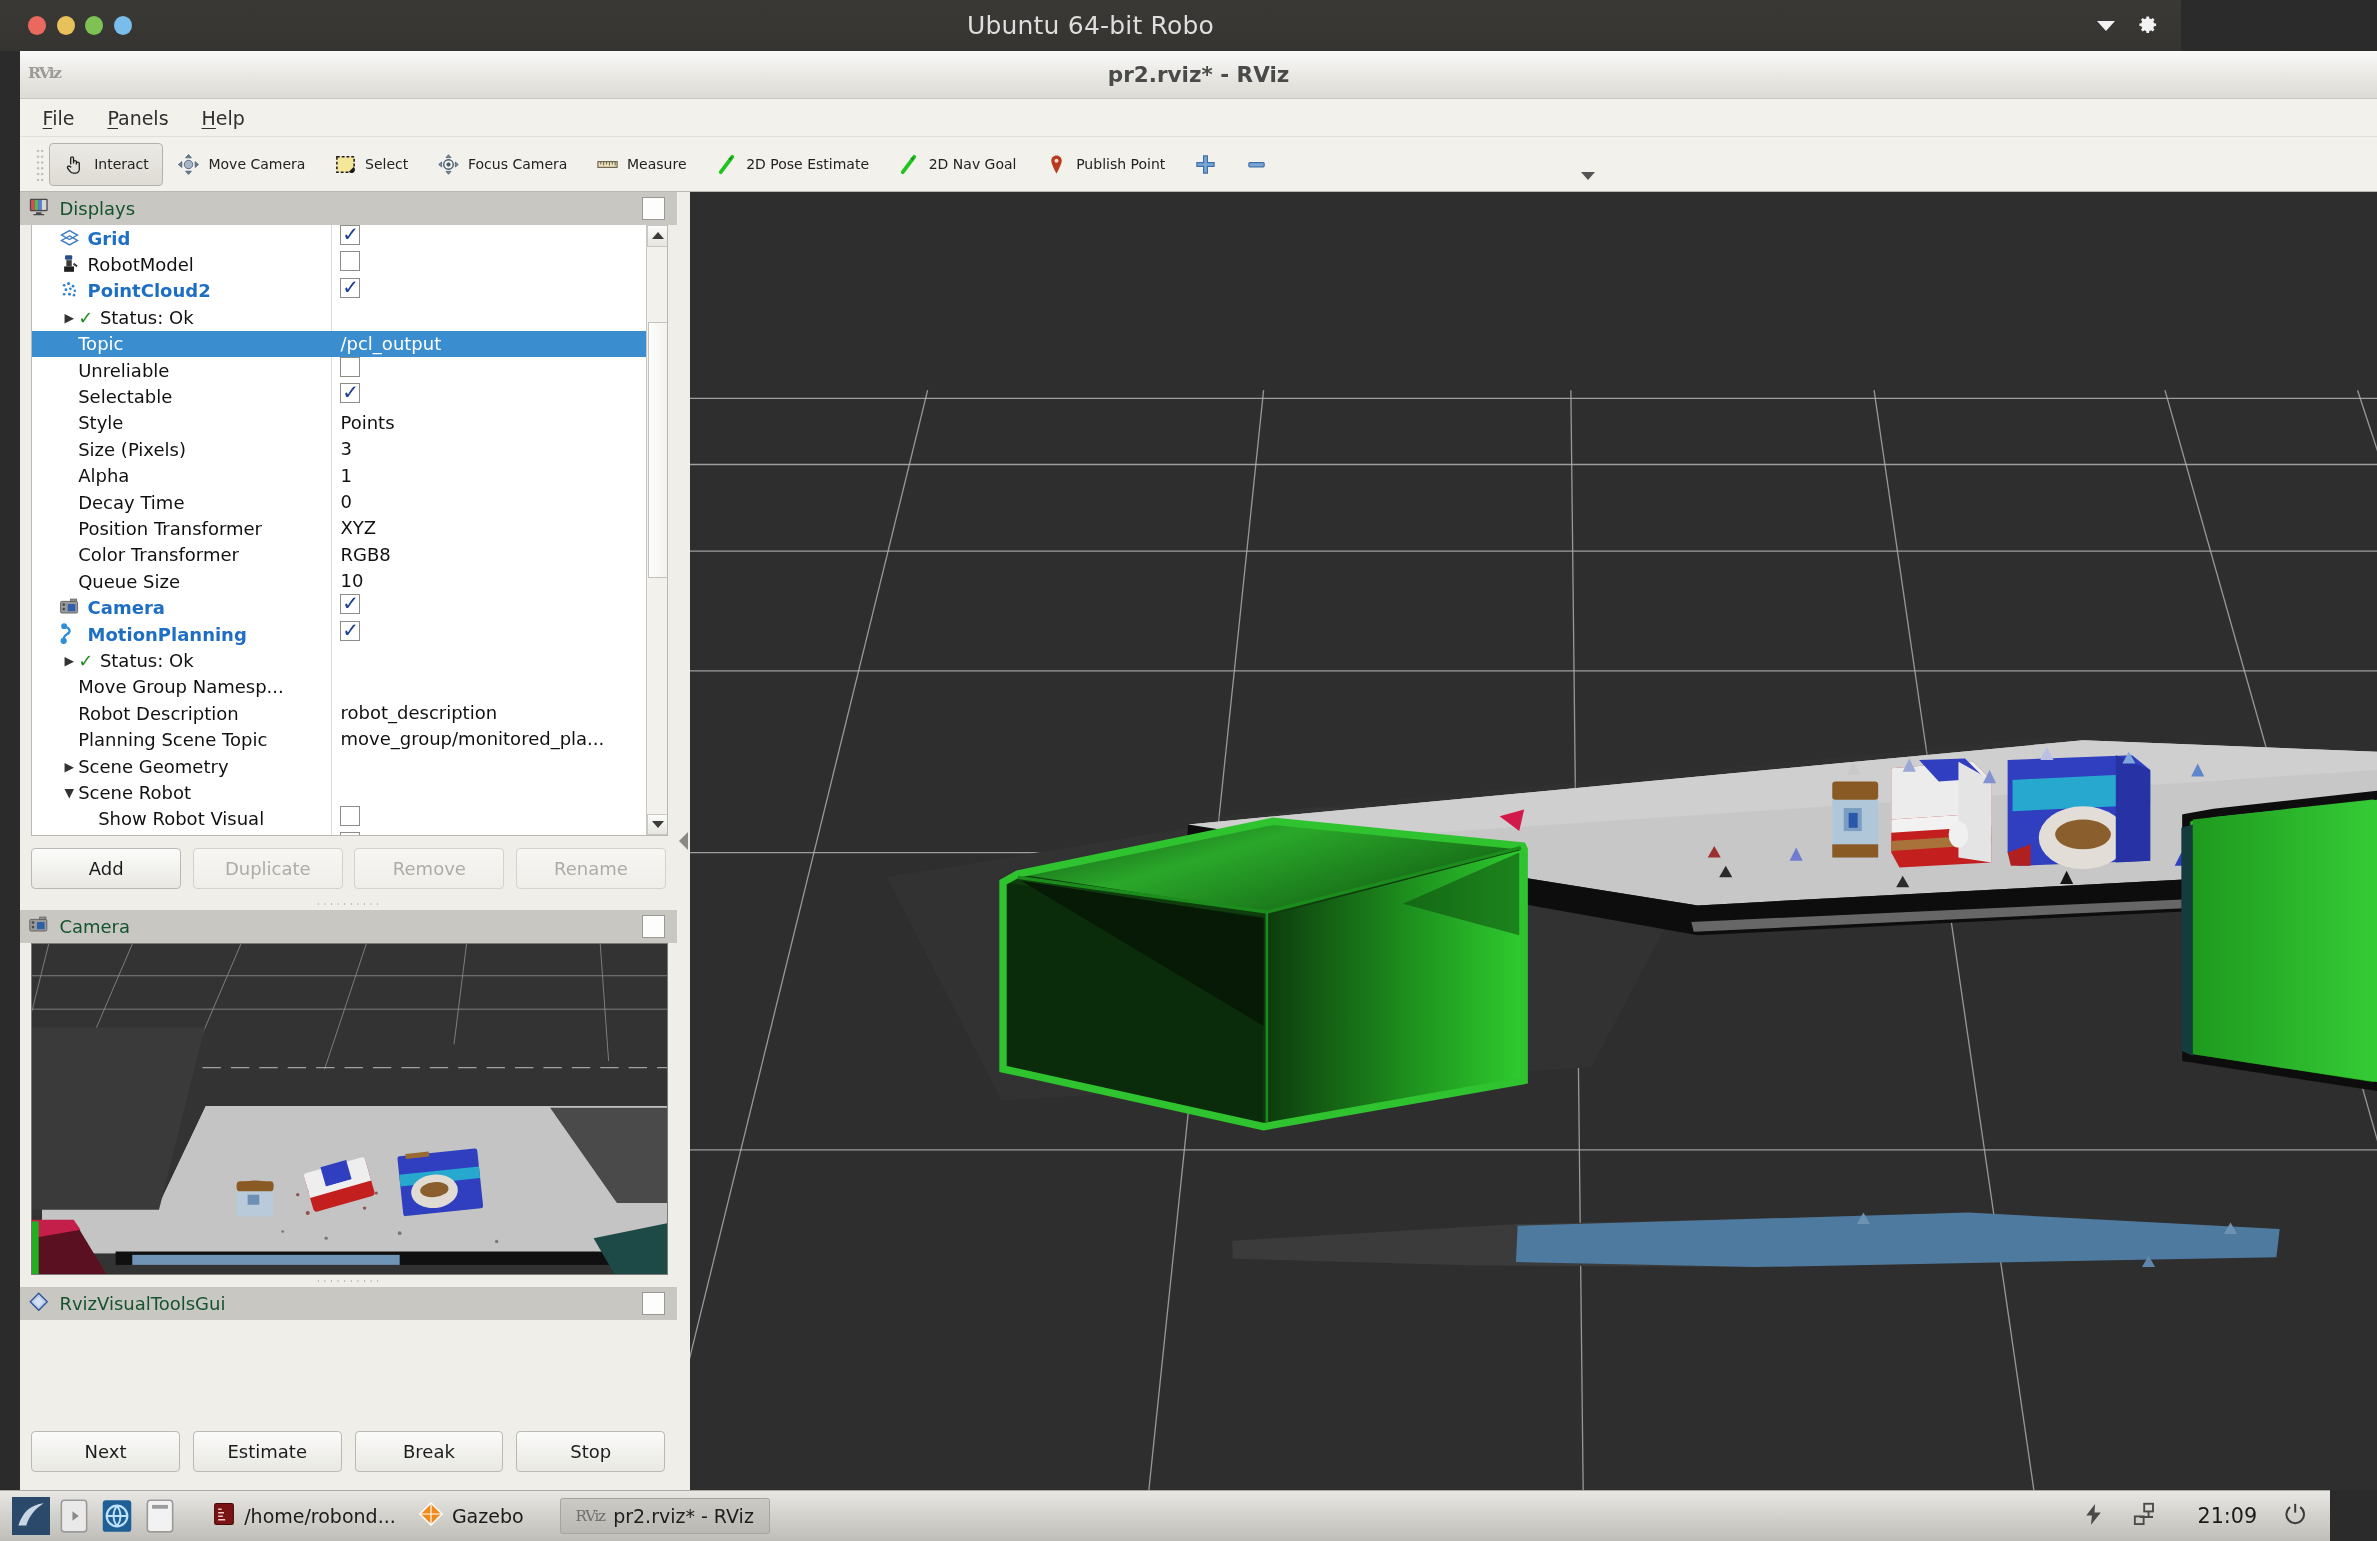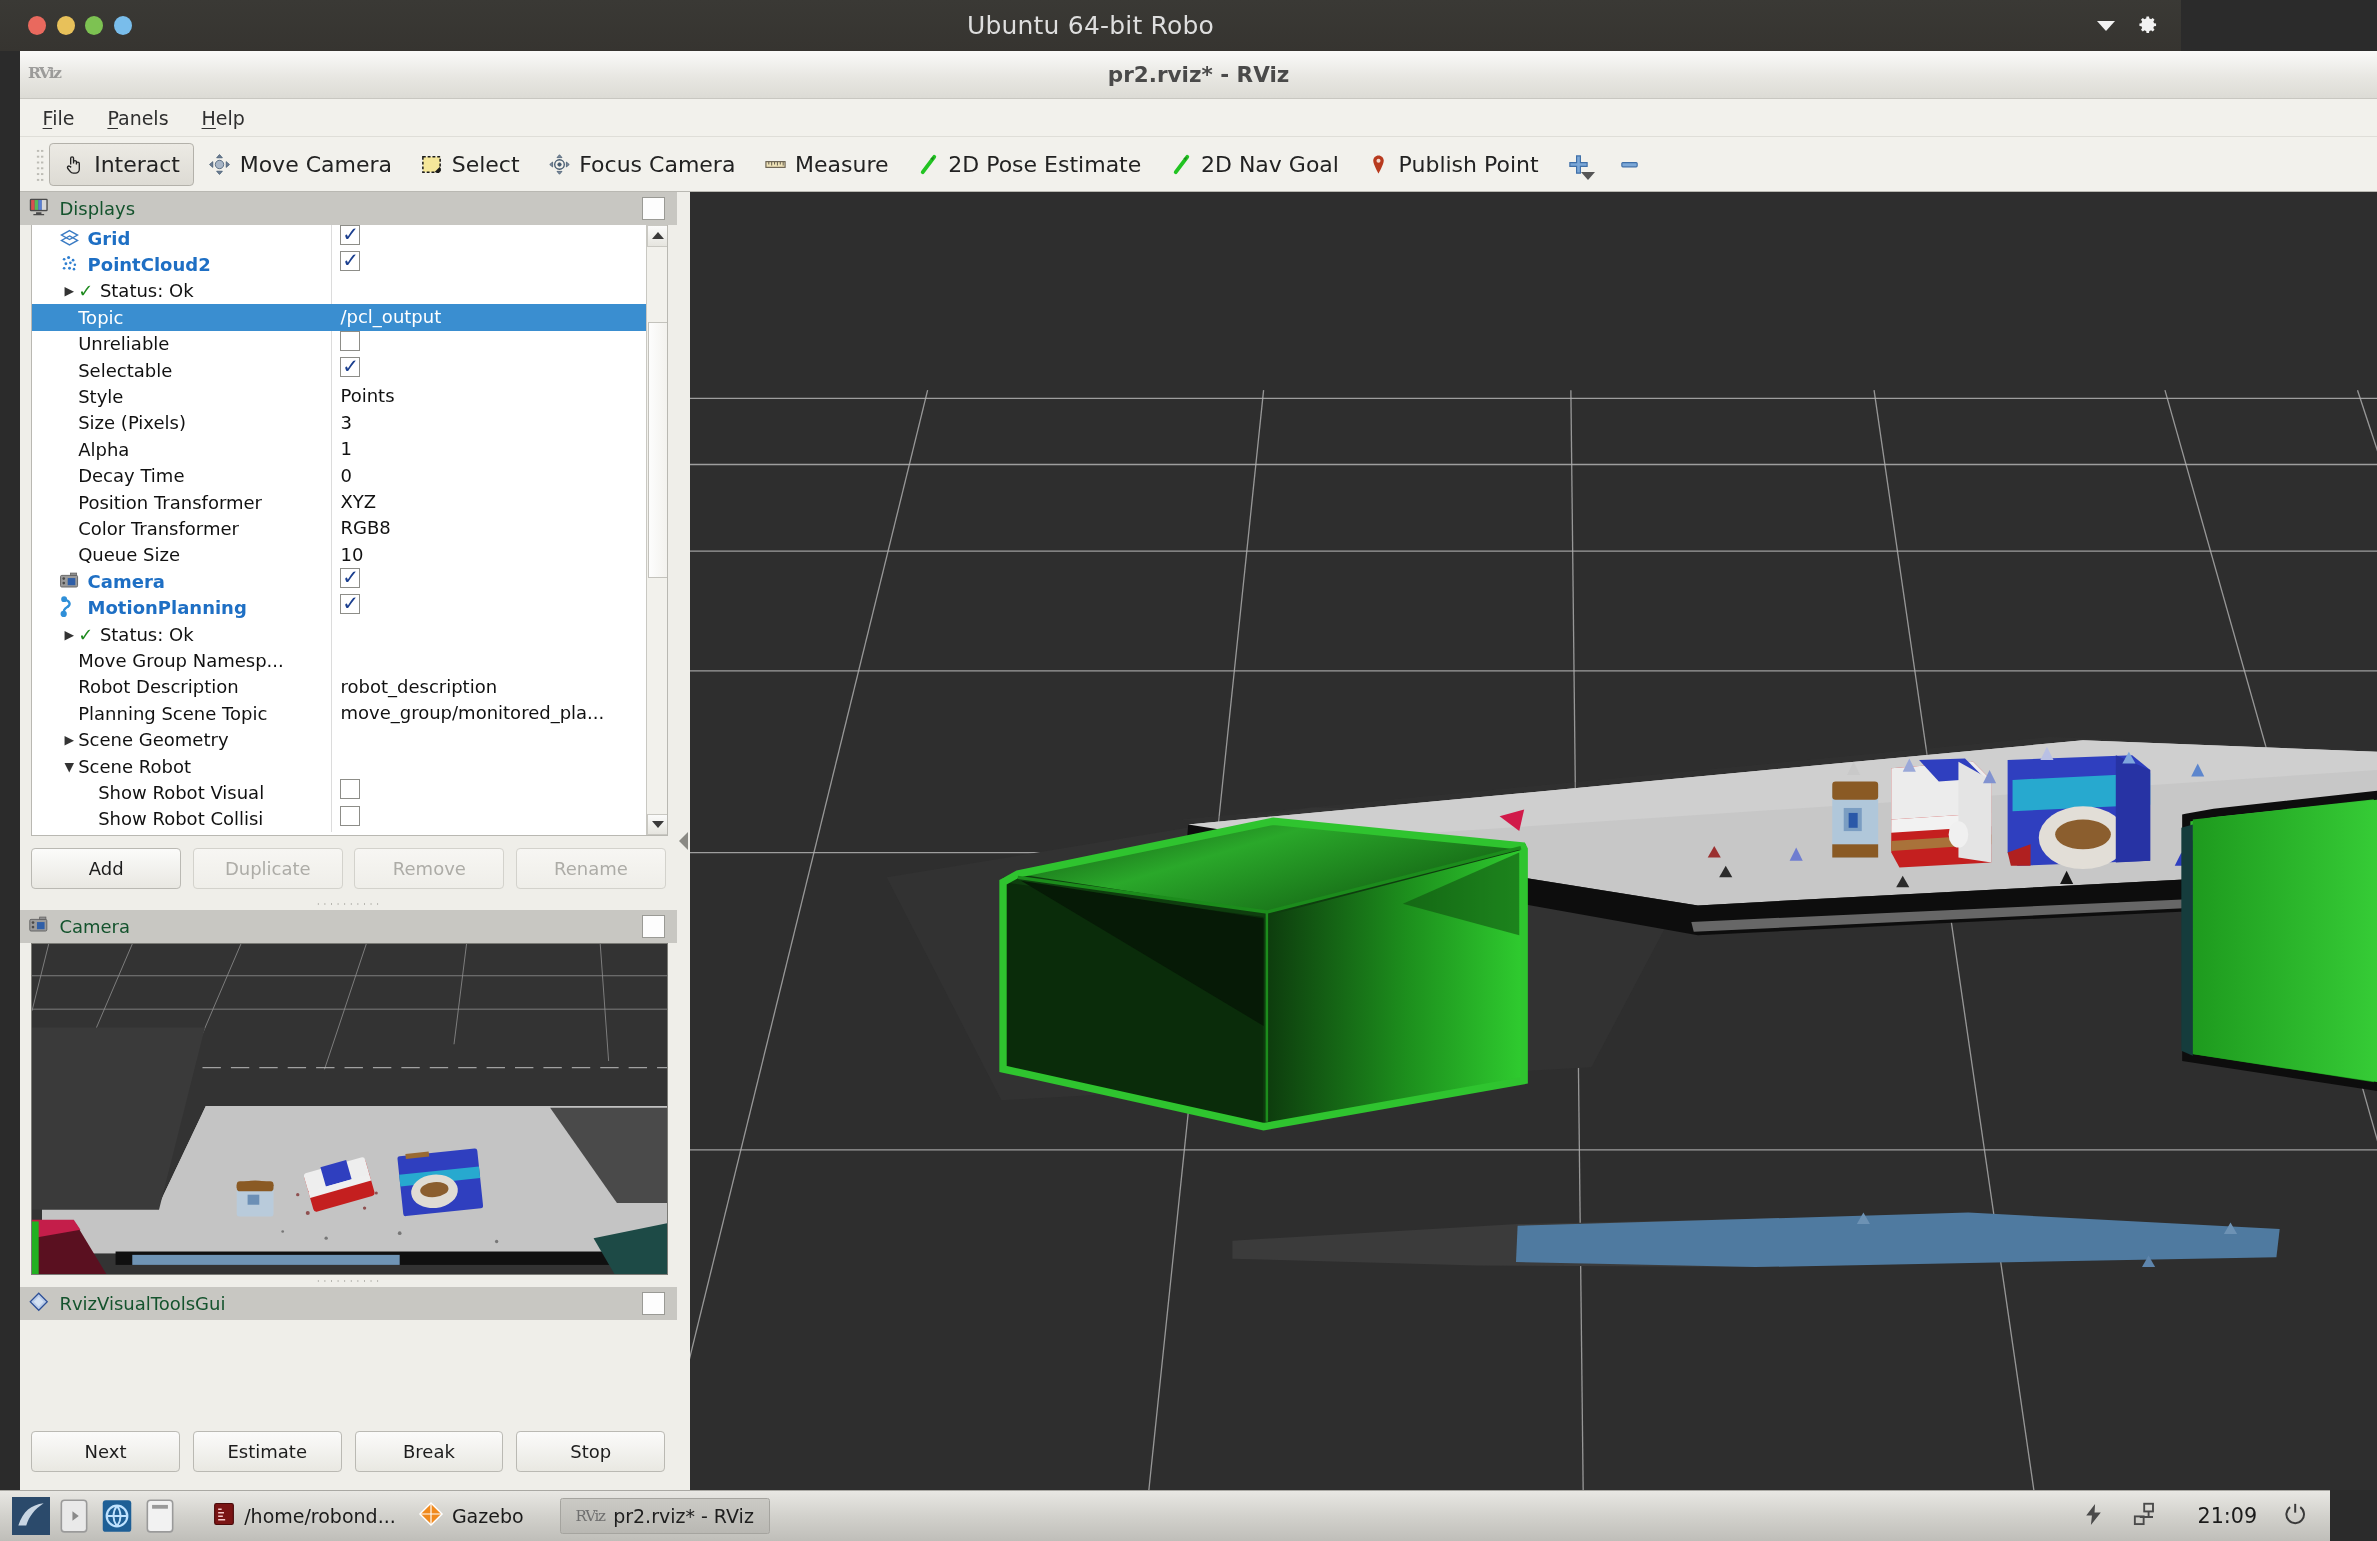--- a/index.html
+++ b/index.html
@@ -73,21 +73,21 @@
 
   
   #toolbar {
     height: 55px; background: #f2f1ec;
     display: flex; align-items: center; padding-left: 15px;
     border-bottom: 0.8px solid #b9b8b2;
     position: relative;
   }
   .tb-btn {
     display: flex; align-items: center; gap: 8.3px;
-    height: 43px; padding: 0 13.2px; font-size: 22px; color: #222;
+    height: 43px; padding: 0 13.2px; font-size: 14px; color: #222;
     border: 0.8px solid transparent; border-radius: 4.1px; cursor: default;
     white-space: nowrap;
   }
   .tb-btn.active {
     background: linear-gradient(to bottom,#eceae4,#dddbd4);
     border: 0.8px solid #b3b1aa;
   }
   .tb-ico { width: 23px; height: 23px; flex: 0 0 23px; position: relative; }
   .tb-grip {
     width: 7.4px; height: 33px; margin-right: 5px; margin-left: 1.7px;
@@ -413,20 +413,33 @@
               <div class="tr">
                 <div class="tr-name indent-0">
                   <span class="tr-arrow"></span>
                   <span class="tr-icon"><svg width="23" height="21.5" viewBox="0 0 24 24" fill="none" stroke="#3b7cc4" stroke-width="1.5">
                       <path d="M12 4l9 5-9 5-9-5z"></path>
                       <path d="M12 10l9 5-9 5-9-5z"></path>
                     </svg></span>
                   <span class="tr-label bluebold">Grid</span>
                 </div>
                 <div class="tr-val"><span class="chk on"></span></div>
+              </div>
+              <div class="tr">
+                <div class="tr-name indent-0">
+                  <span class="tr-arrow"></span>
+                  <span class="tr-icon"><svg width="23" height="21.5" viewBox="0 0 24 24">
+                      <rect x="7" y="2.5" width="8" height="5" rx="1.2" fill="#2b4d8e"></rect>
+                      <rect x="8.5" y="8" width="6" height="7" fill="#3a3a3a"></rect>
+                      <path d="M6 15h11v6H6z" fill="#1d1d1d"></path>
+                      <path d="M17 11l4 3-1 2-4-3z" fill="#3a3a3a"></path>
+                    </svg></span>
+                  <span class="tr-label">RobotModel</span>
+                </div>
+                <div class="tr-val"><span class="chk"></span></div>
               </div>
               <div class="tr">
                 <div class="tr-name indent-0">
                   <span class="tr-arrow"></span>
                   <span class="tr-icon"><svg width="23" height="21.5" viewBox="0 0 24 24" fill="#2f7fd0">
                       <circle cx="6" cy="7" r="1.5"></circle>
                       <circle cx="11" cy="5" r="1.7"></circle>
                       <circle cx="16" cy="8" r="1.5"></circle>
                       <circle cx="8" cy="12" r="1.6"></circle>
                       <circle cx="13" cy="11" r="1.5"></circle>

